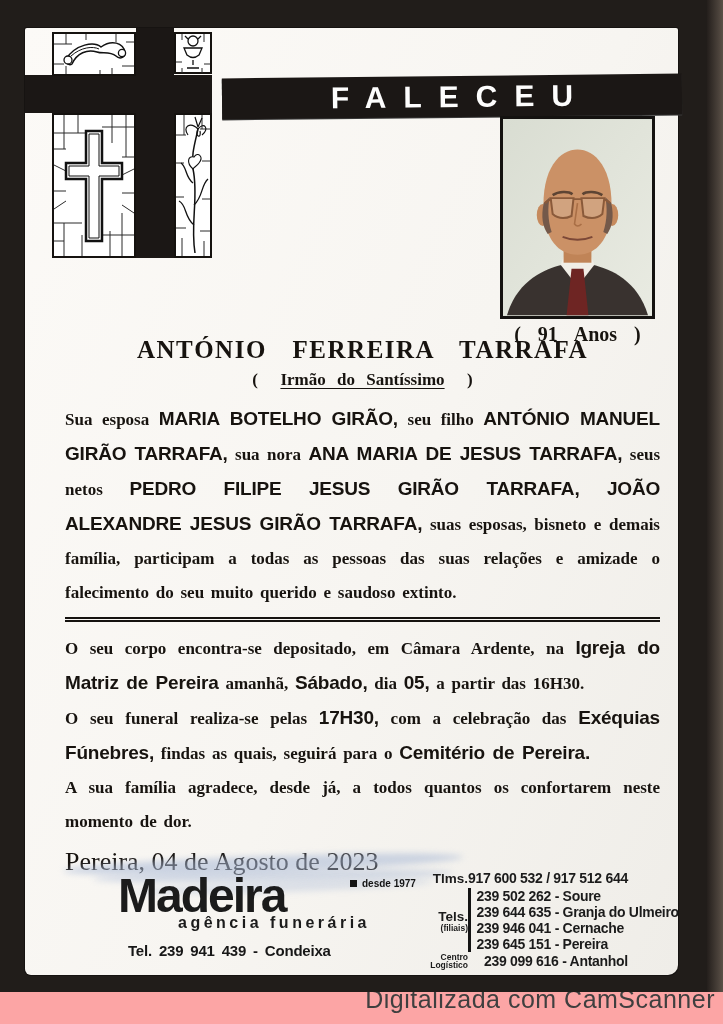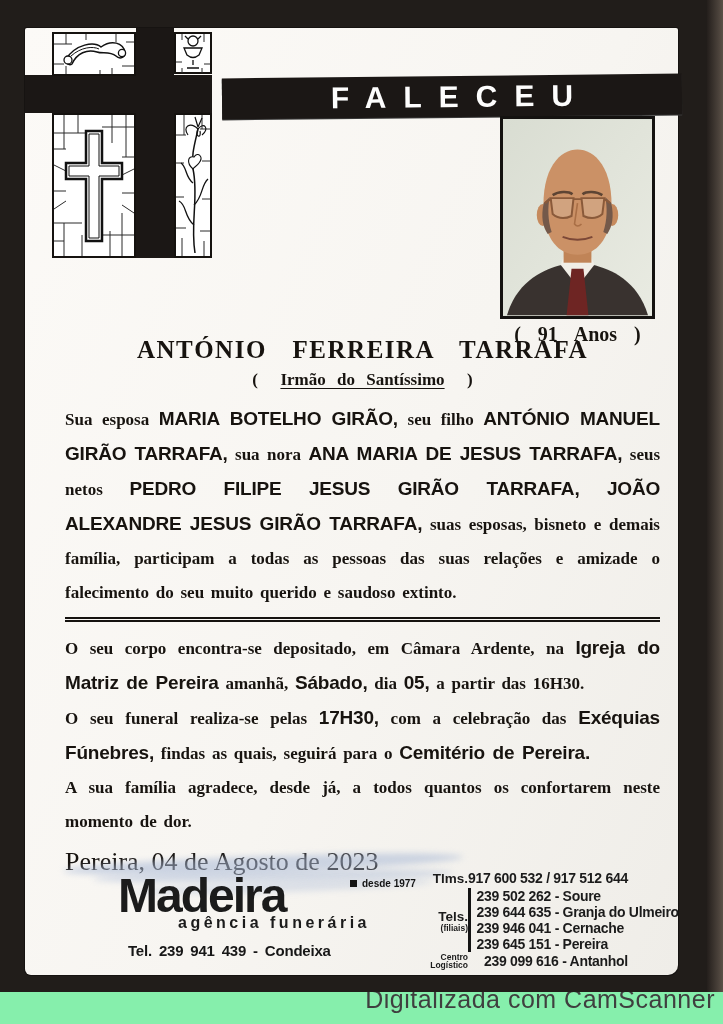--- a/index.html
+++ b/index.html
@@ -72,21 +72,21 @@
           flex-shrink:0;}
   .c-label small{display:block;font-size:8.5px;font-weight:700;line-height:8px;}
   .c-val{font-weight:700;font-size:14px;letter-spacing:-0.3px;white-space:nowrap;line-height:16px;}
   .c-group{display:flex;align-items:center;margin-top:2px;}
   .c-vbar{width:2.5px;background:#141414;align-self:stretch;margin-right:6px;flex-shrink:0;}
   .c-stack .c-val{display:block;}
   .c-centro{margin-top:1px;gap:16px;}
   .c-centro .c-label{font-size:8.5px;line-height:8px;}
 
   
-  .cam-strip{position:absolute;left:0;bottom:0;width:723px;height:32px;background:#86efac;
+  .cam-strip{position:absolute;left:0;bottom:0;width:723px;height:32px;background:#fca5a5;
           overflow:hidden;}
   .cam-text{position:absolute;right:8px;top:-7px;font-family:"Liberation Sans",sans-serif;
           font-size:25px;color:#3f3f3f;letter-spacing:0.5px;}
 </style>
 </head>
 <body>
 
 <div class="stage">
   <div class="edge-right"></div>
 

